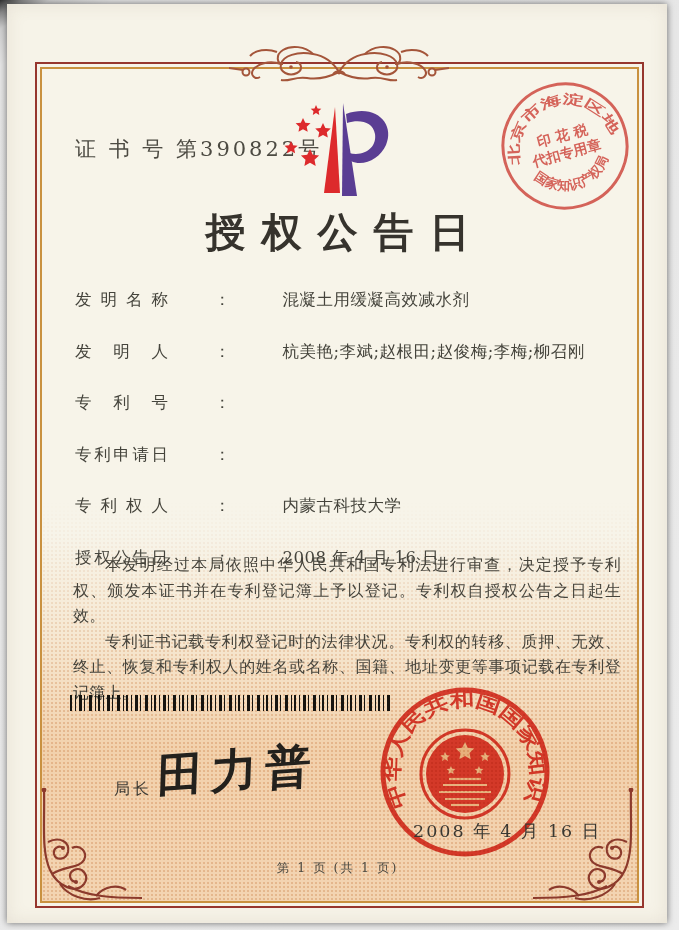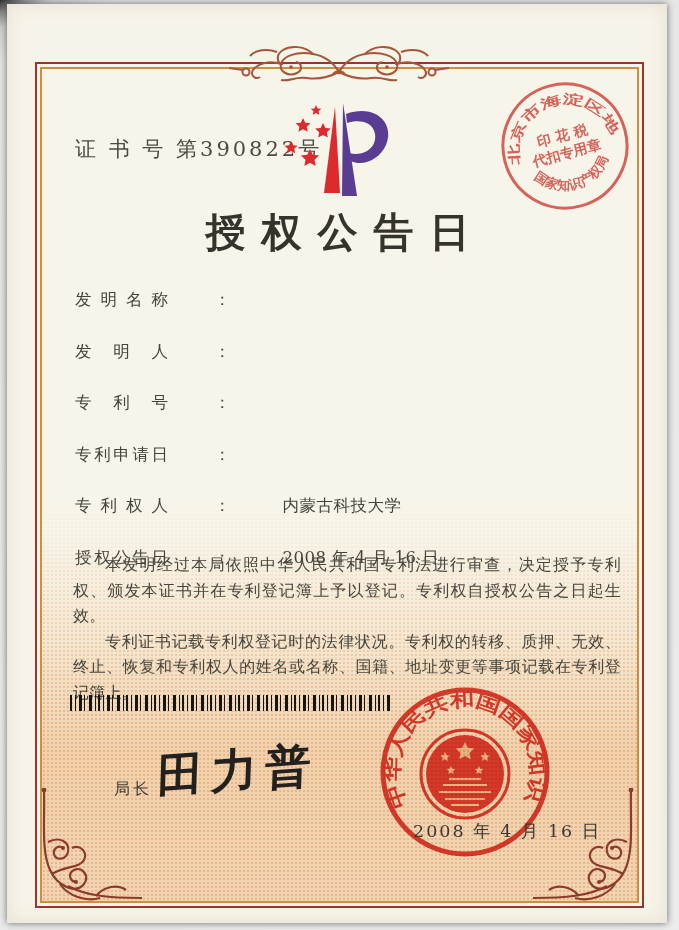--- a/index.html
+++ b/index.html
@@ -149,24 +149,26 @@
         <path d="M63,13 C94,2 112,24 103,44 C97,58 80,66 68,60 L66,52 C82,56 94,46 92,33 C90,21 77,18 64,22 Z"></path>
       </g>
     </svg>
 
     <div class="abs title">授权公告日</div>
 
     <div class="abs fields">
       <div class="f-row">
         <span class="f-label">发明名称</span>
           <span class="f-colon">：</span>
+        <span class="f-value">混凝土用缓凝高效减水剂</span>
       </div>
       <div class="f-row">
         <span class="f-label">发明人</span>
           <span class="f-colon">：</span>
+        <span class="f-value">杭美艳;李斌;赵根田;赵俊梅;李梅;柳召刚</span>
       </div>
       <div class="f-row">
         <span class="f-label">专利号</span>
           <span class="f-colon">：</span>
       </div>
       <div class="f-row">
         <span class="f-label">专利申请日</span>
           <span class="f-colon">：</span>
       </div>
       <div class="f-row">
@@ -214,20 +216,21 @@
           <path d="M84,107 h32"></path>
           <path d="M74,120 h52"></path>
           <path d="M80,127 h40"></path>
           <path d="M86,133 h28"></path>
         </g>
       </g>
     </svg>
 
     <div class="abs seal-date">2008 年 4 月 16 日</div>
 
+    <div class="abs footer-page">第 1 页 (共 1 页)</div>
 
     <svg class="abs tax-stamp z2" viewBox="0 0 140 140">
       <circle cx="70" cy="70" r="62" fill="none" stroke="#cf4a41" stroke-width="3"></circle>
       <defs>
         <path id="tax-top" d="M22,76 A48,48 0 1 1 118,76" fill="none"></path>
         <path id="tax-bot" d="M27,84 A46,46 0 0 0 113,84" fill="none"></path>
       </defs>
       <text fill="#cf4a41" font-size="13" font-weight="bold" font-family="'DejaVu Sans','Liberation Sans',sans-serif">
         <textPath href="#tax-top" startOffset="0" textLength="230" lengthAdjust="spacingAndGlyphs">北京市海淀区地方税务局</textPath>
       </text>

